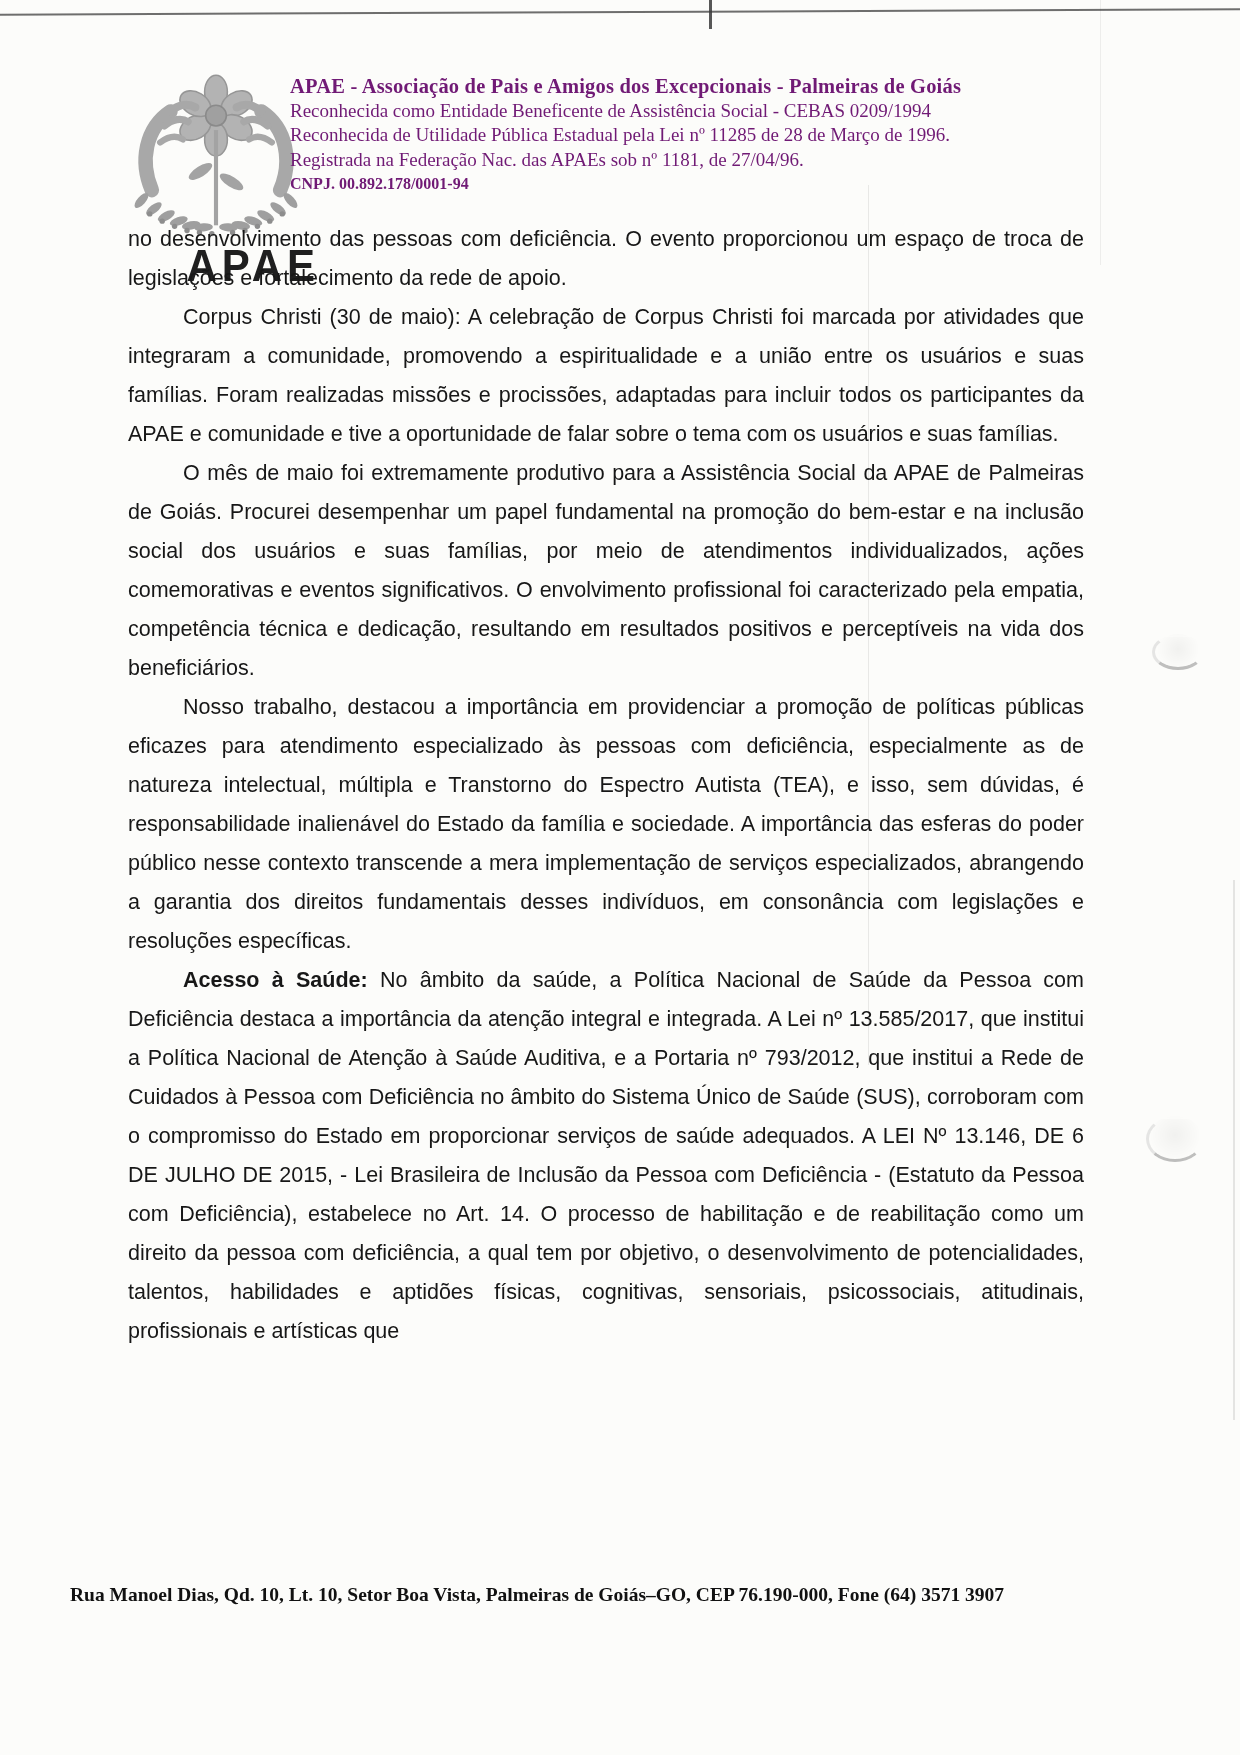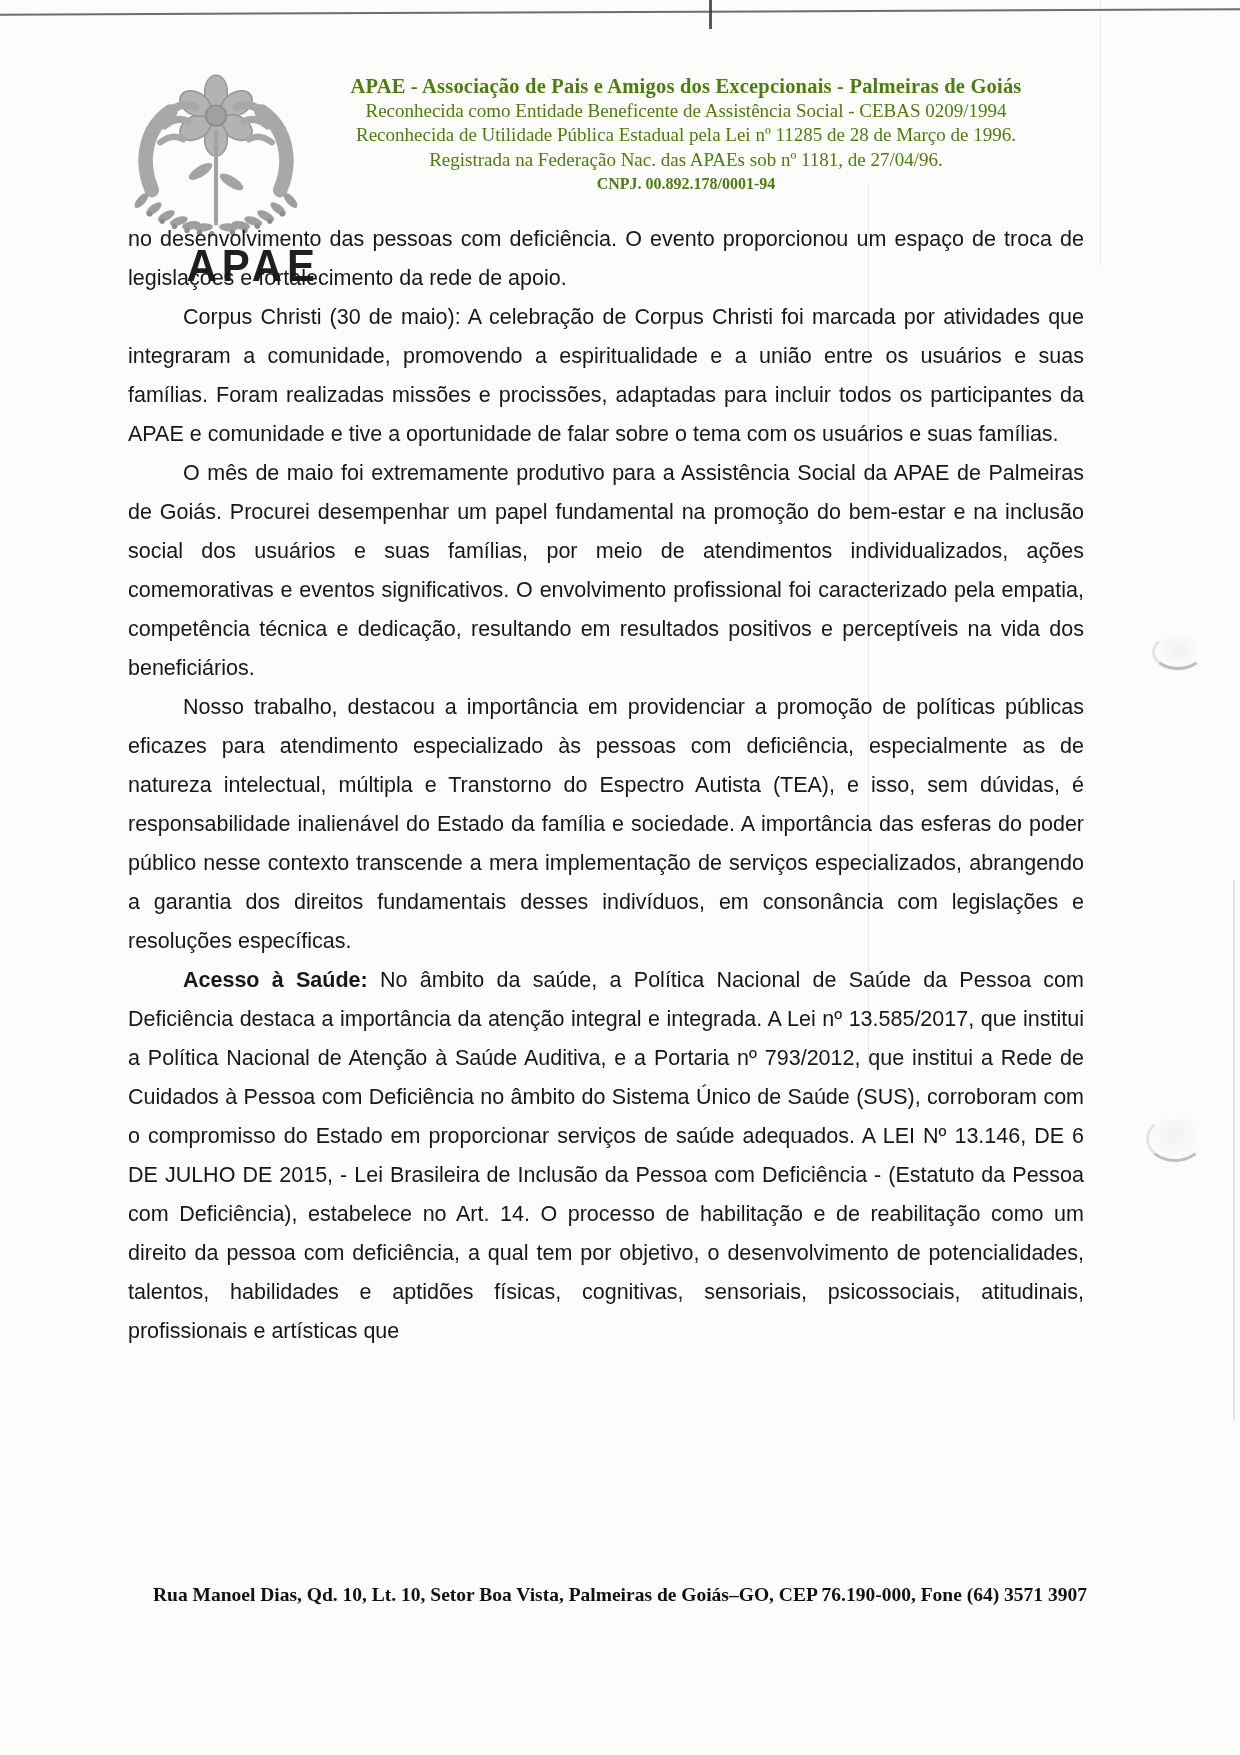--- a/index.html
+++ b/index.html
@@ -48,41 +48,41 @@
   
   .logo { position:absolute; left:112px; top:68px; width:208px; text-align:right; }
   .logo-word {
     margin-top:-8px;
     font-family:"Liberation Sans", sans-serif;
     font-weight:bold; font-size:42px; letter-spacing:5px;
     color:#1f1f1f; transform:scaleY(1.05);
   }
   .header-block {
     position:absolute; left:290px; top:74px; width:792px;
-    text-align:center; line-height:24.5px; color:#4d7c0f;
+    text-align:left; line-height:24.5px; color:#701a75;
   }
   .header-title { font-size:20.5px; font-weight:bold; letter-spacing:.2px; }
   .header-line  { font-size:19px; }
   .header-cnpj  { font-size:16px; font-weight:bold; }
 
   
   .doc-body {
     position:absolute; left:128px; top:220px; width:956px;
     font-family:"Liberation Sans", sans-serif;
     font-size:21.5px; line-height:39px;
     text-align:justify; color:#171717;
   }
   .doc-body p { margin:0; }
   .doc-body p.indent { text-indent:55px; }
   .doc-body b { font-weight:bold; }
 
   
   .footer {
     position:absolute; left:70px; top:1578px; width:1100px;
-    text-align:center; color:#111;
+    color:#111;
     font-family:"Liberation Serif", serif;
     font-weight:bold; font-size:19.5px; line-height:33px;
   }
 </style>
 </head>
 <body>
 
 <div class="page">
 
   <div class="scan-topline"></div>

